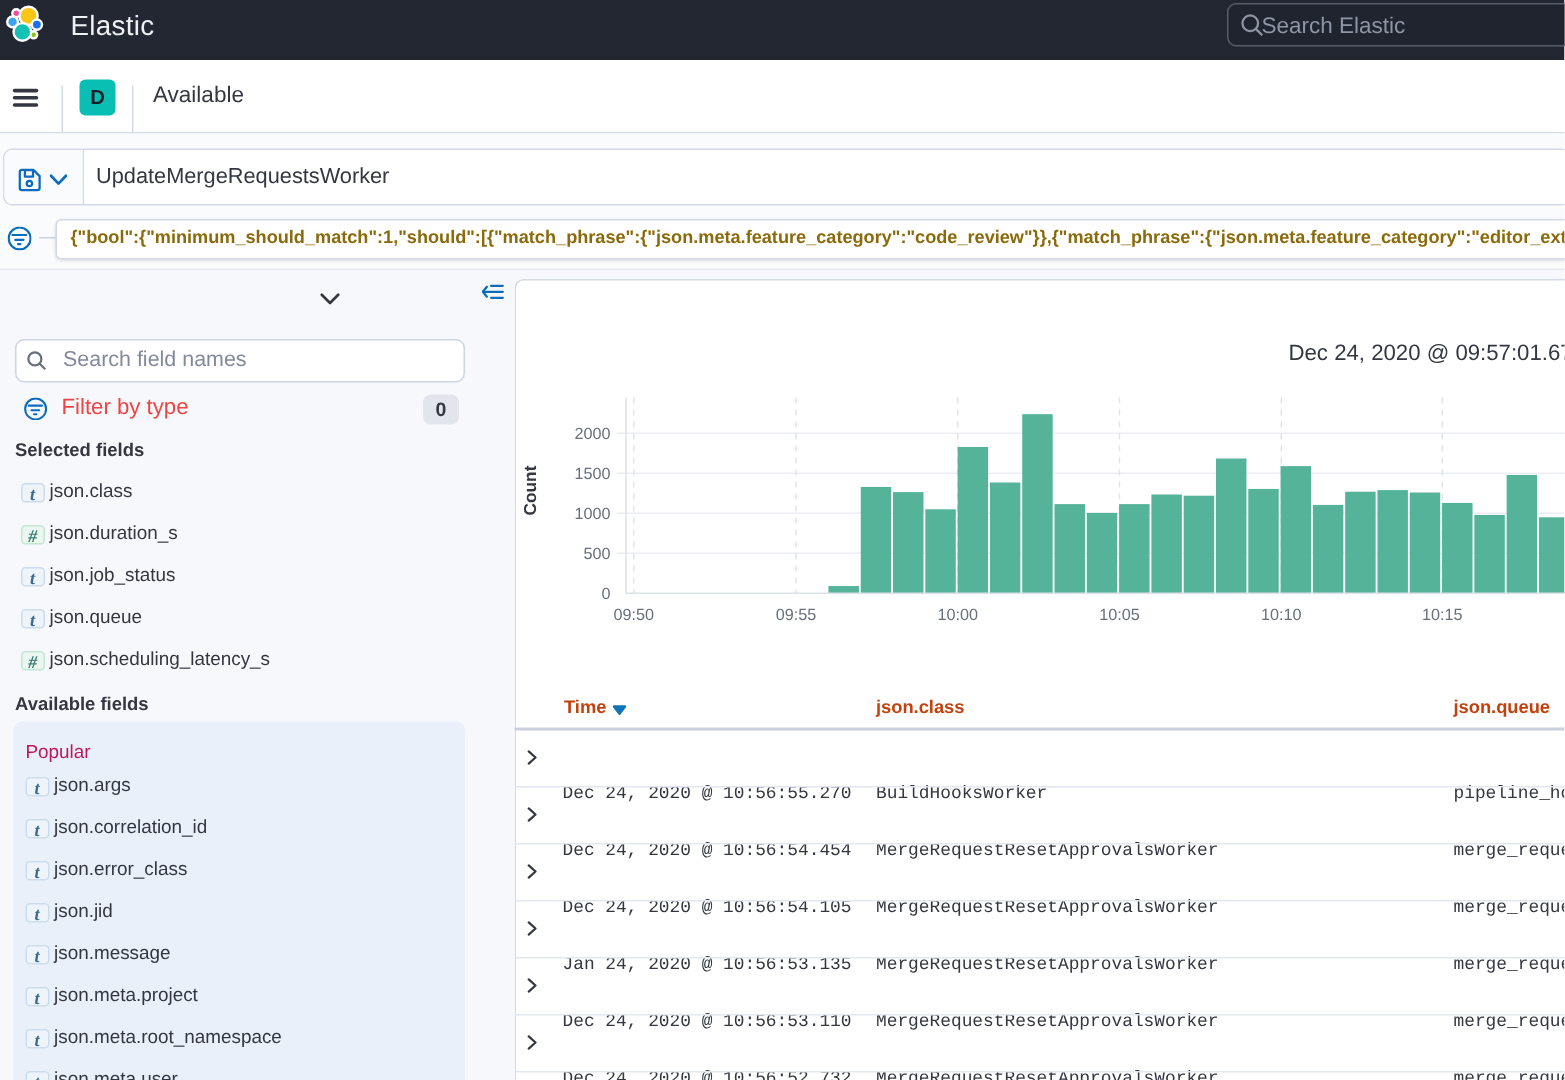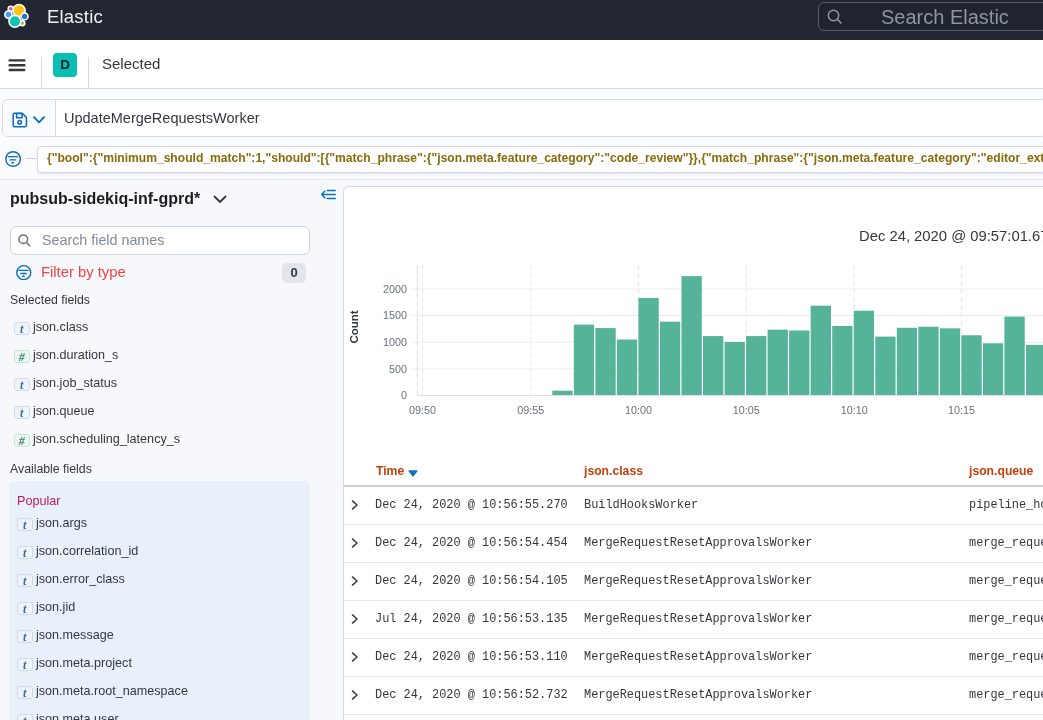--- a/index.html
+++ b/index.html
@@ -7,21 +7,21 @@
     font-family:"Liberation Sans", sans-serif; }
   #page { position:relative; width:1043px; height:720px; overflow:hidden; }
   .abs { position:absolute; }
 
   
   #topbar { left:0; top:0; width:1043px; height:40px; background:#232731; }
   #brand { left:47px; top:1px; height:31px; line-height:31px; color:#eef0f4;
     font-size:18.5px; font-weight:400; letter-spacing:.2px; }
   #gsearch { left:818px; top:2px; width:230px; height:29px; background:#20242e;
     border:1px solid #565d6a; border-radius:6px; }
-  #gsearch-ph { left:881px; top:3px; height:29px; line-height:29px; color:#8e95a4; font-size:20px; }
+  #gsearch-ph { left:841px; top:3px; height:29px; line-height:29px; color:#8e95a4; font-size:15px; }
 
   
   #navbar { left:0; top:40px; width:1043px; height:49px; background:#fff;
     border-bottom:1px solid #d3dae6; }
   .vsep { width:1px; background:#d3dae6; }
   #dbadge { left:53px; top:53px; width:24px; height:24px; background:#09bfb3;
     border-radius:4px; color:#16202c; font-size:13.5px; font-weight:700;
     text-align:center; line-height:24px; }
   #crumb { left:102px; top:40px; height:48px; line-height:48px; font-size:15px; color:#343741; }
 
@@ -48,38 +48,38 @@
 
   
   #sb-title { left:10px; top:190.5px; line-height:16px; font-size:16px; font-weight:700; color:#1a1c21; }
   #sb-search { left:10px; top:226px; width:300px; height:29px; background:#fff;
     border:1px solid #ccd4e2; border-radius:6px; }
   #sb-search-ph { left:42px; top:226px; height:29px; line-height:29px; font-size:14.3px; color:#81899a; }
   #fbt-text { left:41px; top:264px; height:17px; line-height:17px; font-size:14.8px; color:#ef4444; }
   #fbt-badge { left:282px; top:263px; width:24px; height:20px; background:#e2e5ec;
     border-radius:5px; text-align:center; line-height:20px; font-size:13px;
     font-weight:700; color:#343741; }
-  .sb-head { font-size:12.3px; font-weight:400; color:#343741; }
+  .sb-head { font-size:12.3px; font-weight:700; color:#343741; }
   #popular-panel { left:9px; top:481px; width:301px; height:250px; background:#e9f0f9;
     border-radius:6px; }
   #popular-label { left:17px; top:494px; font-size:12.6px; color:#be185d; }
   .fbadge { position:absolute; width:15.5px; height:13px; border-radius:3px;
     text-align:center; font-size:12px; line-height:12.5px; font-weight:700; }
   .fb-t { background:#eff4fa; border:1px solid #cbdcee; color:#3c6b95;
     font-family:"Liberation Serif", serif; font-style:italic; }
   .fb-n { background:#edf7f1; border:1px solid #c3e6d5; color:#3a7f6f;
     font-family:"Liberation Serif", serif; font-style:italic; }
   .flabel { position:absolute; font-size:12.6px; line-height:14px; color:#343741; }
 
   
   #chart-title { left:859px; top:228.6px; line-height:15px; font-size:14.8px; color:#343741; white-space:nowrap; }
 
   
   .th { font-size:12.2px; font-weight:700; color:#c2410c; }
-  .mono { font-family:"Liberation Mono", monospace; font-size:11.9px; line-height:14px; color:#343741; white-space:nowrap; }
+  .mono { font-family:"Liberation Mono", monospace; font-size:11.9px; line-height:14px; color:#343741; white-space:nowrap;margin-top:24px; }
   .rowline { left:343px; width:700px; height:1px; background:#e3e7ef; }
 </style>
 </head>
 <body>
 <div id="page">
 
   <div class="abs" id="topbar"></div>
   <svg class="abs" style="left:0;top:0" width="30" height="30" viewBox="0 0 30 30">
     <circle cx="19" cy="10.6" r="6.1" fill="#fdc514" stroke="#fff" stroke-width="1.6"></circle>
     <circle cx="10.8" cy="8.8" r="2.6" fill="#f04e98" stroke="#fff" stroke-width="1.6"></circle>
@@ -98,21 +98,21 @@
 
   <div class="abs" id="navbar"></div>
   <svg class="abs" style="left:8px;top:57.6px" width="18" height="15" viewBox="0 0 18 15" fill="#343741">
     <rect x="0.5" y="1.2" width="17" height="2.4" rx="1.2"></rect>
     <rect x="0.5" y="6.0" width="17" height="2.4" rx="1.2"></rect>
     <rect x="0.5" y="10.8" width="17" height="2.4" rx="1.2"></rect>
   </svg>
   <div class="abs vsep" style="left:41px;top:57px;height:32px"></div>
   <div class="abs" id="dbadge">D</div>
   <div class="abs vsep" style="left:88px;top:57px;height:32px"></div>
-  <div class="abs" id="crumb">Selected</div>
+  <div class="abs" id="crumb">Available</div>
 
   <div class="abs" id="qsection"></div>
   <div class="abs" id="qbox"></div>
   <div class="abs" id="qbtn"></div>
   <svg class="abs" style="left:12px;top:112px" width="16" height="16" viewBox="0 0 16 16" fill="none" stroke="#0b6bbd" stroke-width="1.5" stroke-linejoin="round" stroke-linecap="round">
     <path d="M2.6 1.2 h7.6 l4.2 4.2 v8 a1.4 1.4 0 0 1 -1.4 1.4 h-10.4 a1.4 1.4 0 0 1 -1.4 -1.4 v-10.8 a1.4 1.4 0 0 1 1.4 -1.4 z"></path>
     <rect x="4.6" y="1.4" width="5.4" height="4.4"></rect>
     <circle cx="7.6" cy="10.3" r="1.8"></circle>
   </svg>
   <svg class="abs" style="left:33px;top:116px" width="12" height="8" viewBox="0 0 12 8" fill="none" stroke="#0b6bbd" stroke-width="1.8" stroke-linecap="round" stroke-linejoin="round">
@@ -124,21 +124,20 @@
     <circle cx="8" cy="7.9" r="7.2"></circle>
     <line x1="3.2" y1="5.6" x2="12.4" y2="5.6"></line>
     <line x1="5.1" y1="8.8" x2="10.5" y2="8.8"></line>
     <line x1="6.9" y1="11.6" x2="8.5" y2="11.6"></line>
   </svg>
   <div class="abs" id="fpill"><span>{"bool":{"minimum_should_match":1,"should":[{"match_phrase":{"json.meta.feature_category":"code_review"}},{"match_phrase":{"json.meta.feature_category":"editor_extension"}},{"match_phrase"</span></div>
 
   <div class="abs" id="content"></div>
   <div class="abs" id="panel"></div>
 
-  <div class="abs" id="sb-title">pubsub-sidekiq-inf-gprd*</div>
   <svg class="abs" style="left:213px;top:195px" width="14" height="9" viewBox="0 0 14 9" fill="none" stroke="#343741" stroke-width="1.8" stroke-linecap="round" stroke-linejoin="round">
     <polyline points="1.5,1.5 7,7 12.5,1.5"></polyline>
   </svg>
   <svg class="abs" style="left:320.5px;top:189px" width="15" height="11" viewBox="0 0 15 11" fill="none" stroke="#0b6bbd" stroke-width="1.5" stroke-linecap="round" stroke-linejoin="round">
     <line x1="6.4" y1="1.5" x2="14.2" y2="1.5"></line>
     <line x1="1.3" y1="5.5" x2="14.2" y2="5.5"></line>
     <line x1="6.4" y1="9.5" x2="14.2" y2="9.5"></line>
     <polyline points="3.6,2.2 0.9,5.5 3.6,8.8"></polyline>
   </svg>
   <div class="abs" id="sb-search"></div>
@@ -266,21 +265,21 @@
       <svg class="abs" style="left:351px;top:575.5px" width="7.5" height="10" viewBox="0 0 8 11" fill="none" stroke="#343741" stroke-width="1.6" stroke-linecap="round" stroke-linejoin="round">
         <polyline points="1.5,1 6.5,5.5 1.5,10"></polyline>
       </svg>
       <div class="abs mono" style="left:375px;top:573.5px">Dec 24, 2020 @ 10:56:54.105</div>
       <div class="abs mono" style="left:584px;top:573.5px">MergeRequestResetApprovalsWorker</div>
       <div class="abs mono" style="left:969px;top:573.5px;width:74px;overflow:hidden">merge_requests_reset_approvals</div>
       <div class="abs rowline" style="top:599.8px"></div>
       <svg class="abs" style="left:351px;top:613.5px" width="7.5" height="10" viewBox="0 0 8 11" fill="none" stroke="#343741" stroke-width="1.6" stroke-linecap="round" stroke-linejoin="round">
         <polyline points="1.5,1 6.5,5.5 1.5,10"></polyline>
       </svg>
-      <div class="abs mono" style="left:375px;top:611.5px">Jul 24, 2020 @ 10:56:53.135</div>
+      <div class="abs mono" style="left:375px;top:611.5px">Jan 24, 2020 @ 10:56:53.135</div>
       <div class="abs mono" style="left:584px;top:611.5px">MergeRequestResetApprovalsWorker</div>
       <div class="abs mono" style="left:969px;top:611.5px;width:74px;overflow:hidden">merge_requests_reset_approvals</div>
       <div class="abs rowline" style="top:637.8px"></div>
       <svg class="abs" style="left:351px;top:651.5px" width="7.5" height="10" viewBox="0 0 8 11" fill="none" stroke="#343741" stroke-width="1.6" stroke-linecap="round" stroke-linejoin="round">
         <polyline points="1.5,1 6.5,5.5 1.5,10"></polyline>
       </svg>
       <div class="abs mono" style="left:375px;top:649.5px">Dec 24, 2020 @ 10:56:53.110</div>
       <div class="abs mono" style="left:584px;top:649.5px">MergeRequestResetApprovalsWorker</div>
       <div class="abs mono" style="left:969px;top:649.5px;width:74px;overflow:hidden">merge_requests_reset_approvals</div>
       <div class="abs rowline" style="top:675.8px"></div>

